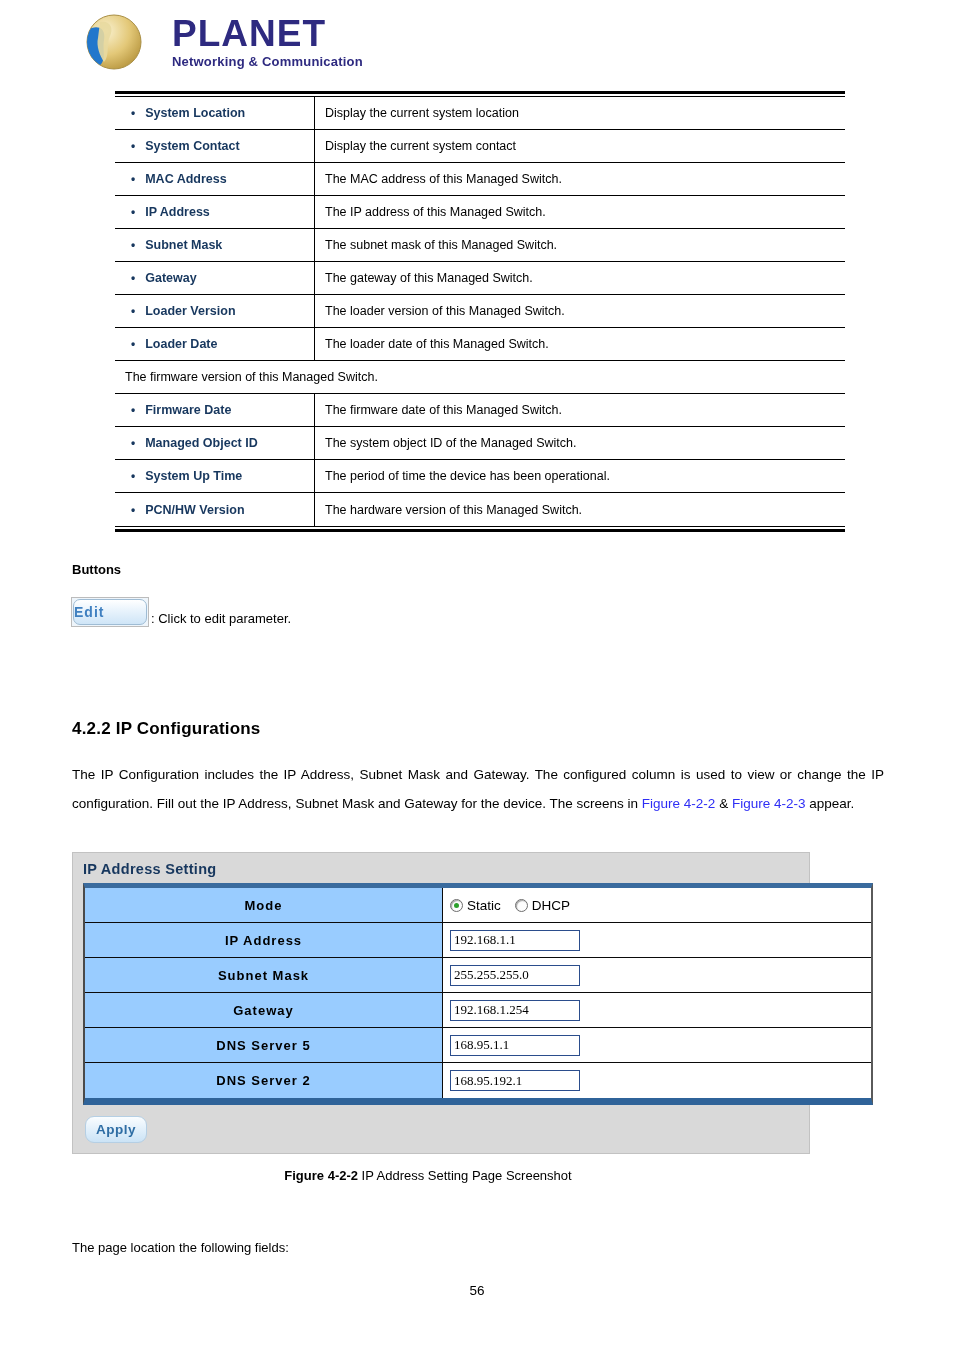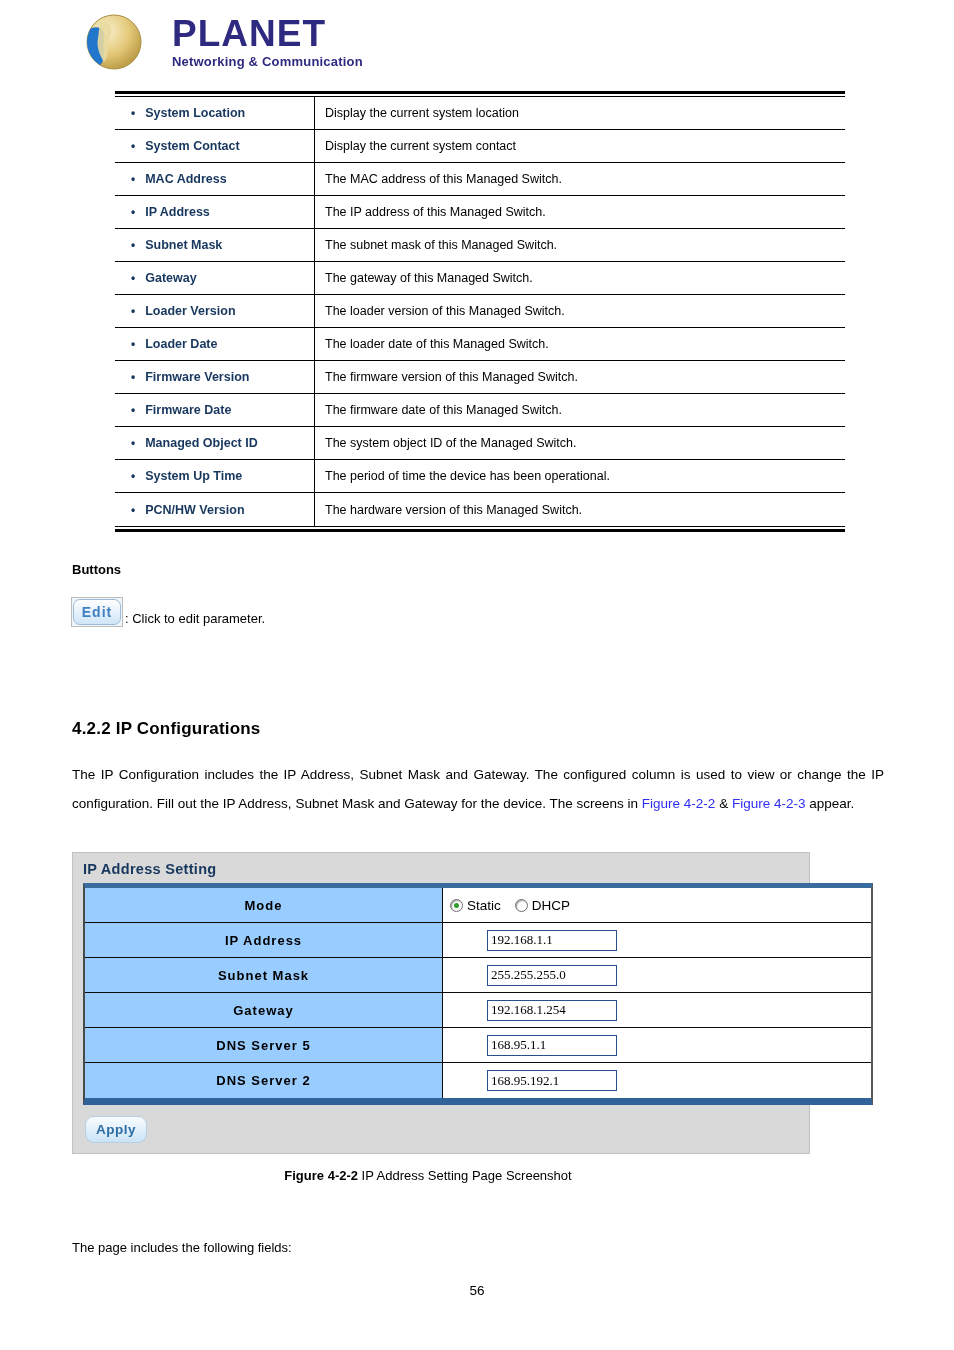--- a/index.html
+++ b/index.html
@@ -40,24 +40,24 @@
     flex:1; display:flex; align-items:center; padding-left:10px; font-size:12.5px; color:#000;
   }
 
   
   .buttons-heading { position:absolute; left:72px; top:562px; font-size:13px; font-weight:bold; }
   .edit-row { position:absolute; left:71px; top:597px; display:flex; align-items:flex-end; }
   .edit-frame {
     border:1px solid #bcbcbc; background:#eef5fb; padding:1px; display:inline-block;
   }
   .edit-button {
-    display:block; width:48px; height:26px; border:1px solid #9fbcd4; border-radius:7px;
+    display:block; width:74px; height:26px; border:1px solid #9fbcd4; border-radius:7px;
     background:linear-gradient(#ffffff, #e8f3fc 45%, #cfe5f7);
     color:#4080c0; font-weight:bold; font-size:14px; letter-spacing:1px;
-    text-align:center; line-height:24px; font-family:"Liberation Sans", sans-serif;
+    text-align:left; line-height:24px; font-family:"Liberation Sans", sans-serif;
     cursor:pointer;
   }
   .edit-caption { font-size:13px; margin-left:2px; padding-bottom:1px; }
 
   
   .section-heading { position:absolute; left:72px; top:719px; font-size:17px; font-weight:bold; letter-spacing:0.2px; }
   .section-para {
     position:absolute; left:72px; top:760px; width:812px;
     font-size:13.5px; line-height:29px; text-align:justify;
   }
@@ -89,21 +89,21 @@
     width:13px; height:13px; border-radius:50%; background:#fdfdfd;
     border:1px solid #6e6e6e; box-shadow:inset 1px 1px 1px rgba(0,0,0,0.35);
     margin-right:4px; position:relative; flex:0 0 auto;
   }
   .radio-circle.checked::after {
     content:""; position:absolute; left:3px; top:3px; width:5px; height:5px;
     border-radius:50%; background:#2ca02c;
   }
   .shot-input {
     width:130px; height:21px; border:1px solid #2b4d8c; background:#fff;
-    font-family:"Liberation Serif", serif; font-size:13px; padding:1px 3px; color:#000;margin-left:37px;
+    font-family:"Liberation Serif", serif; font-size:13px; padding:1px 3px; color:#000;
   }
   .apply-button {
     position:absolute; left:12px; top:263px; width:62px; height:27px;
     border:1px solid #b5cfe4; border-radius:9px;
     background:linear-gradient(#fafdff, #e4f1fb 45%, #cbe3f6);
     color:#2e6da4; font-weight:bold; font-size:13.5px; letter-spacing:0.5px;
     text-align:center; line-height:25px; cursor:pointer;
     font-family:"Liberation Sans", sans-serif;
   }
 
@@ -184,23 +184,20 @@
         </div>
       <div class="doc-cell-desc">The loader version of this Managed Switch.</div>
     </div>
     <div class="doc-row">
       <div class="doc-cell-label">
           <span class="lbl">Loader Date</span>
         </div>
       <div class="doc-cell-desc">The loader date of this Managed Switch.</div>
     </div>
     <div class="doc-row">
-      <div class="doc-cell-label">
-          <span class="lbl">Firmware Version</span>
-        </div>
       <div class="doc-cell-desc">The firmware version of this Managed Switch.</div>
     </div>
     <div class="doc-row">
       <div class="doc-cell-label">
           <span class="lbl">Firmware Date</span>
         </div>
       <div class="doc-cell-desc">The firmware date of this Managed Switch.</div>
     </div>
     <div class="doc-row">
       <div class="doc-cell-label">
@@ -288,14 +285,14 @@
         <input class="shot-input" value="168.95.192.1" style="">
       </div>
     </div>
   </div>
 
   <div class="apply-button">Apply</div>
 </div>
 
 <div class="figure-caption"><b>Figure 4-2-2</b><span> IP Address Setting Page Screenshot</span></div>
 
-<div class="fields-intro">The page includes the following fields:</div>
+<div class="fields-intro">The page location the following fields:</div>
 <div class="page-number">56</div>
 
 </body></html>

